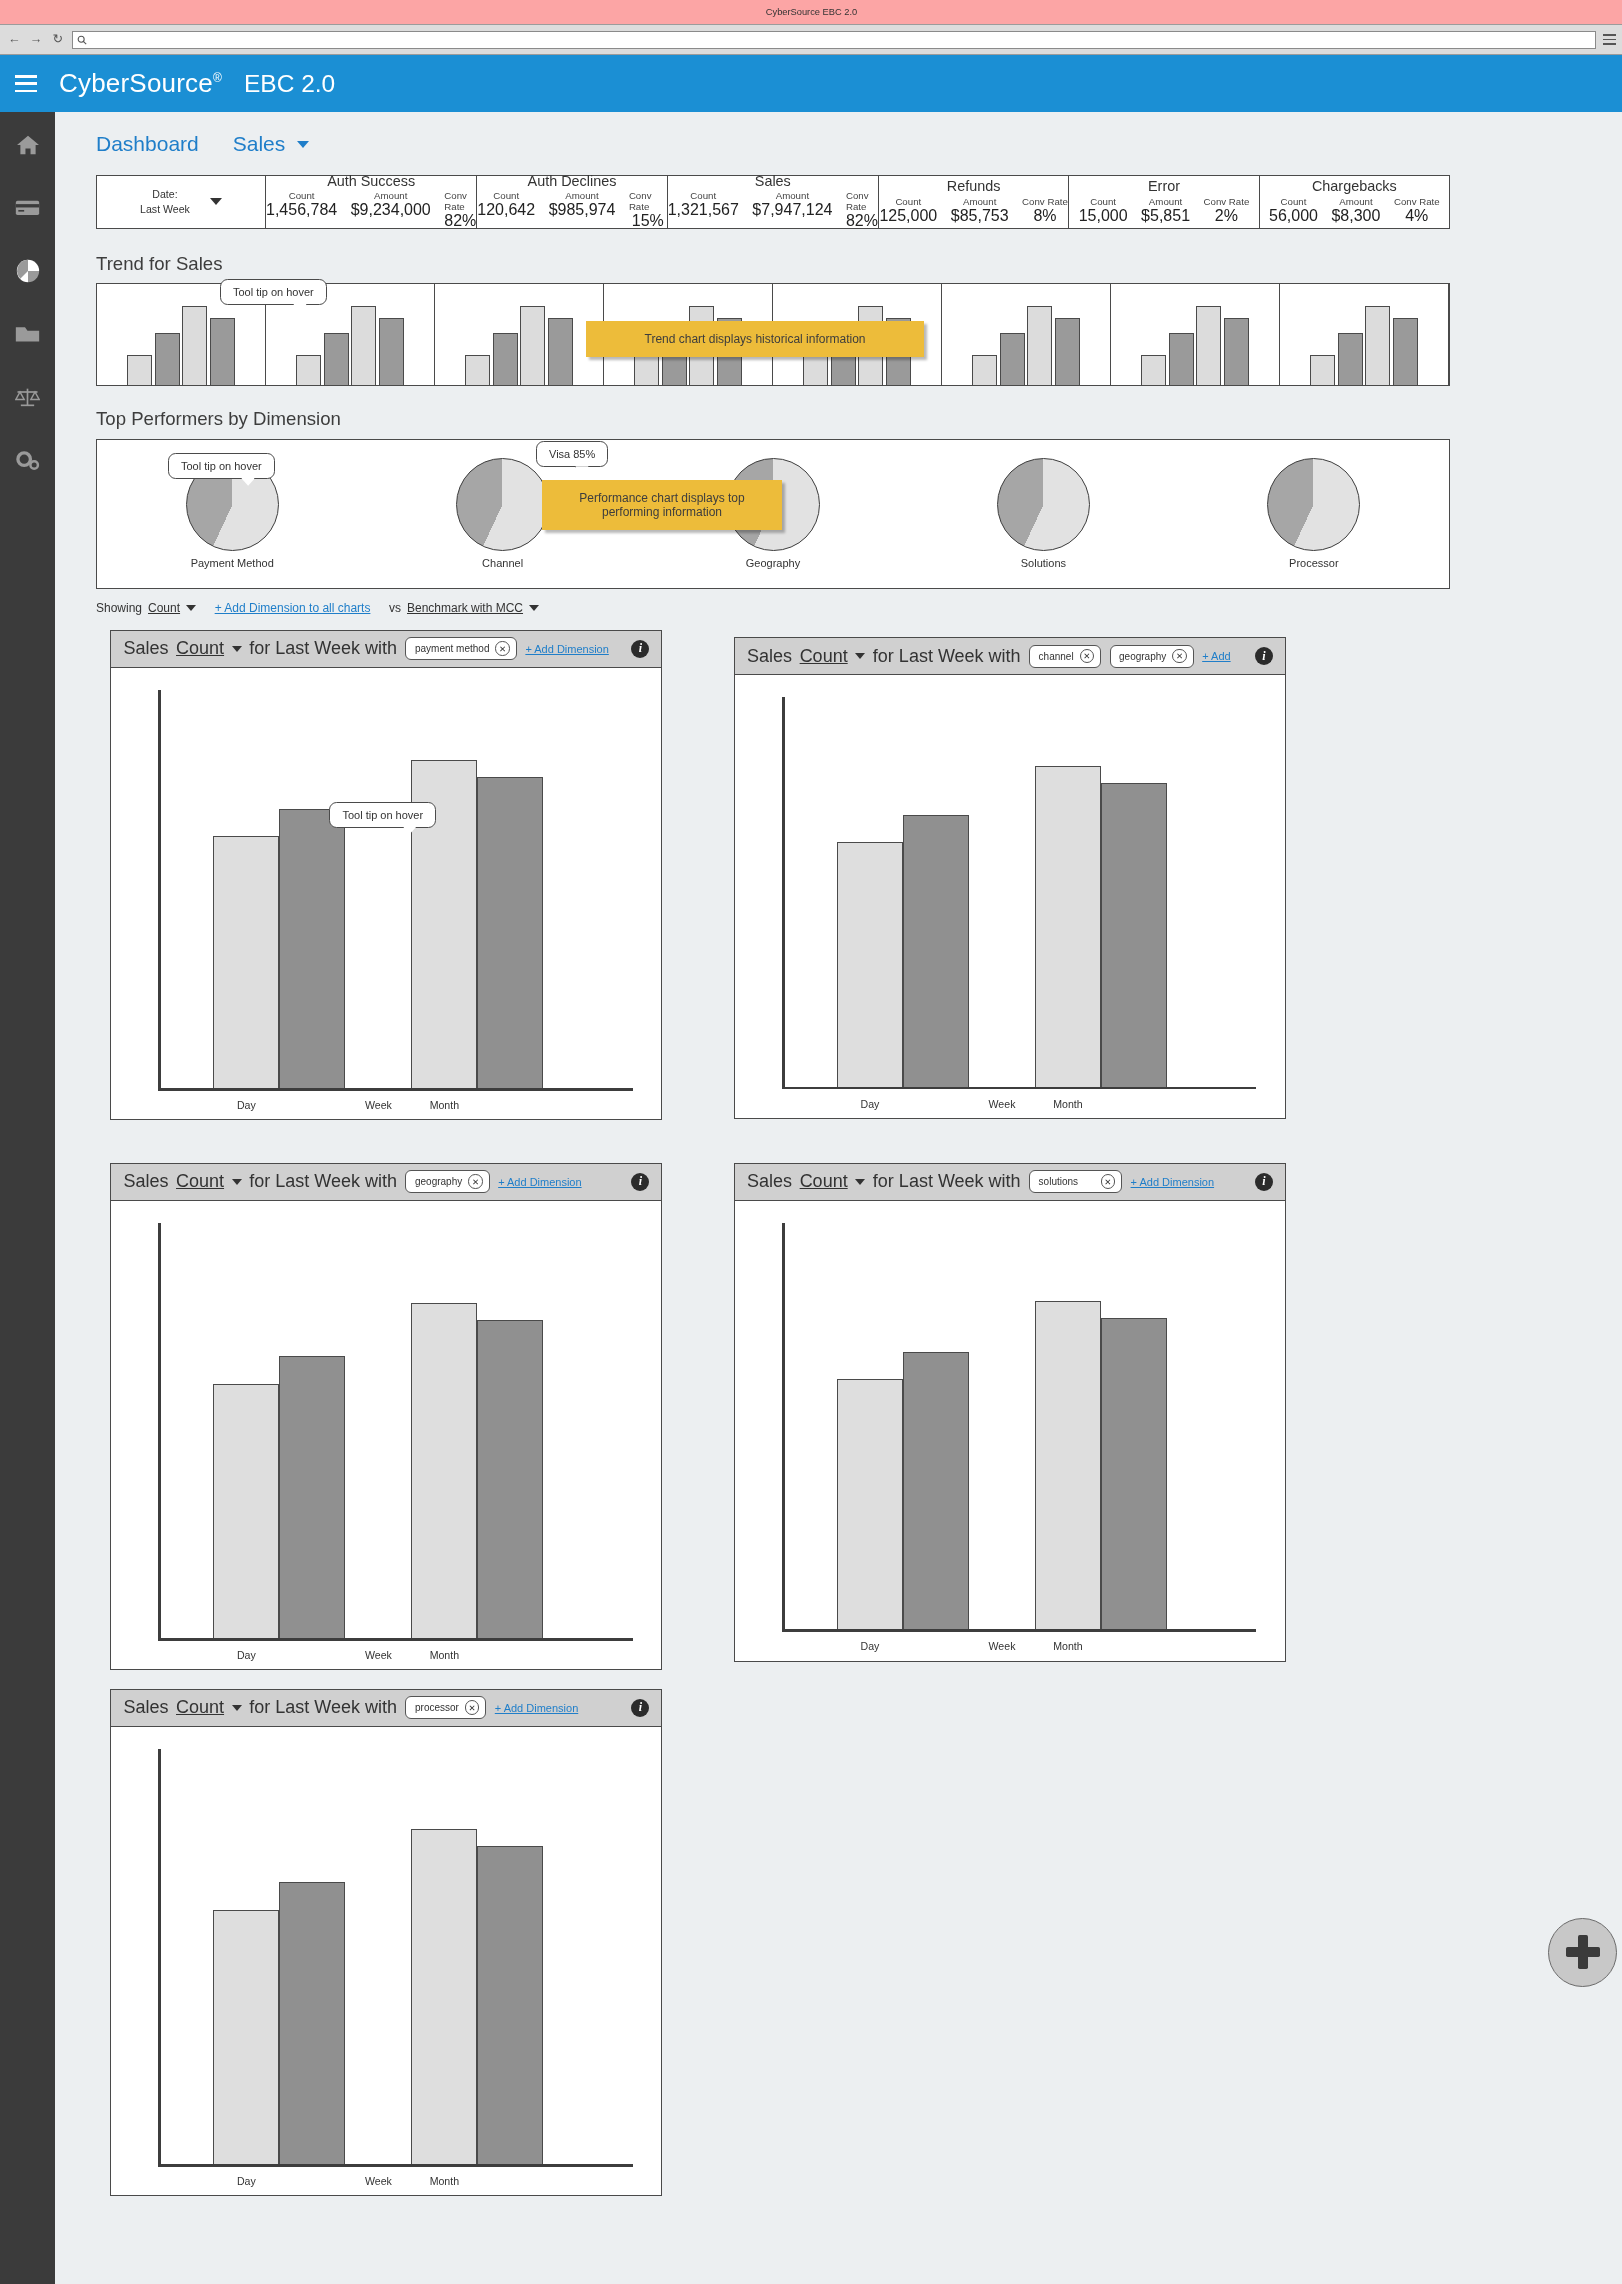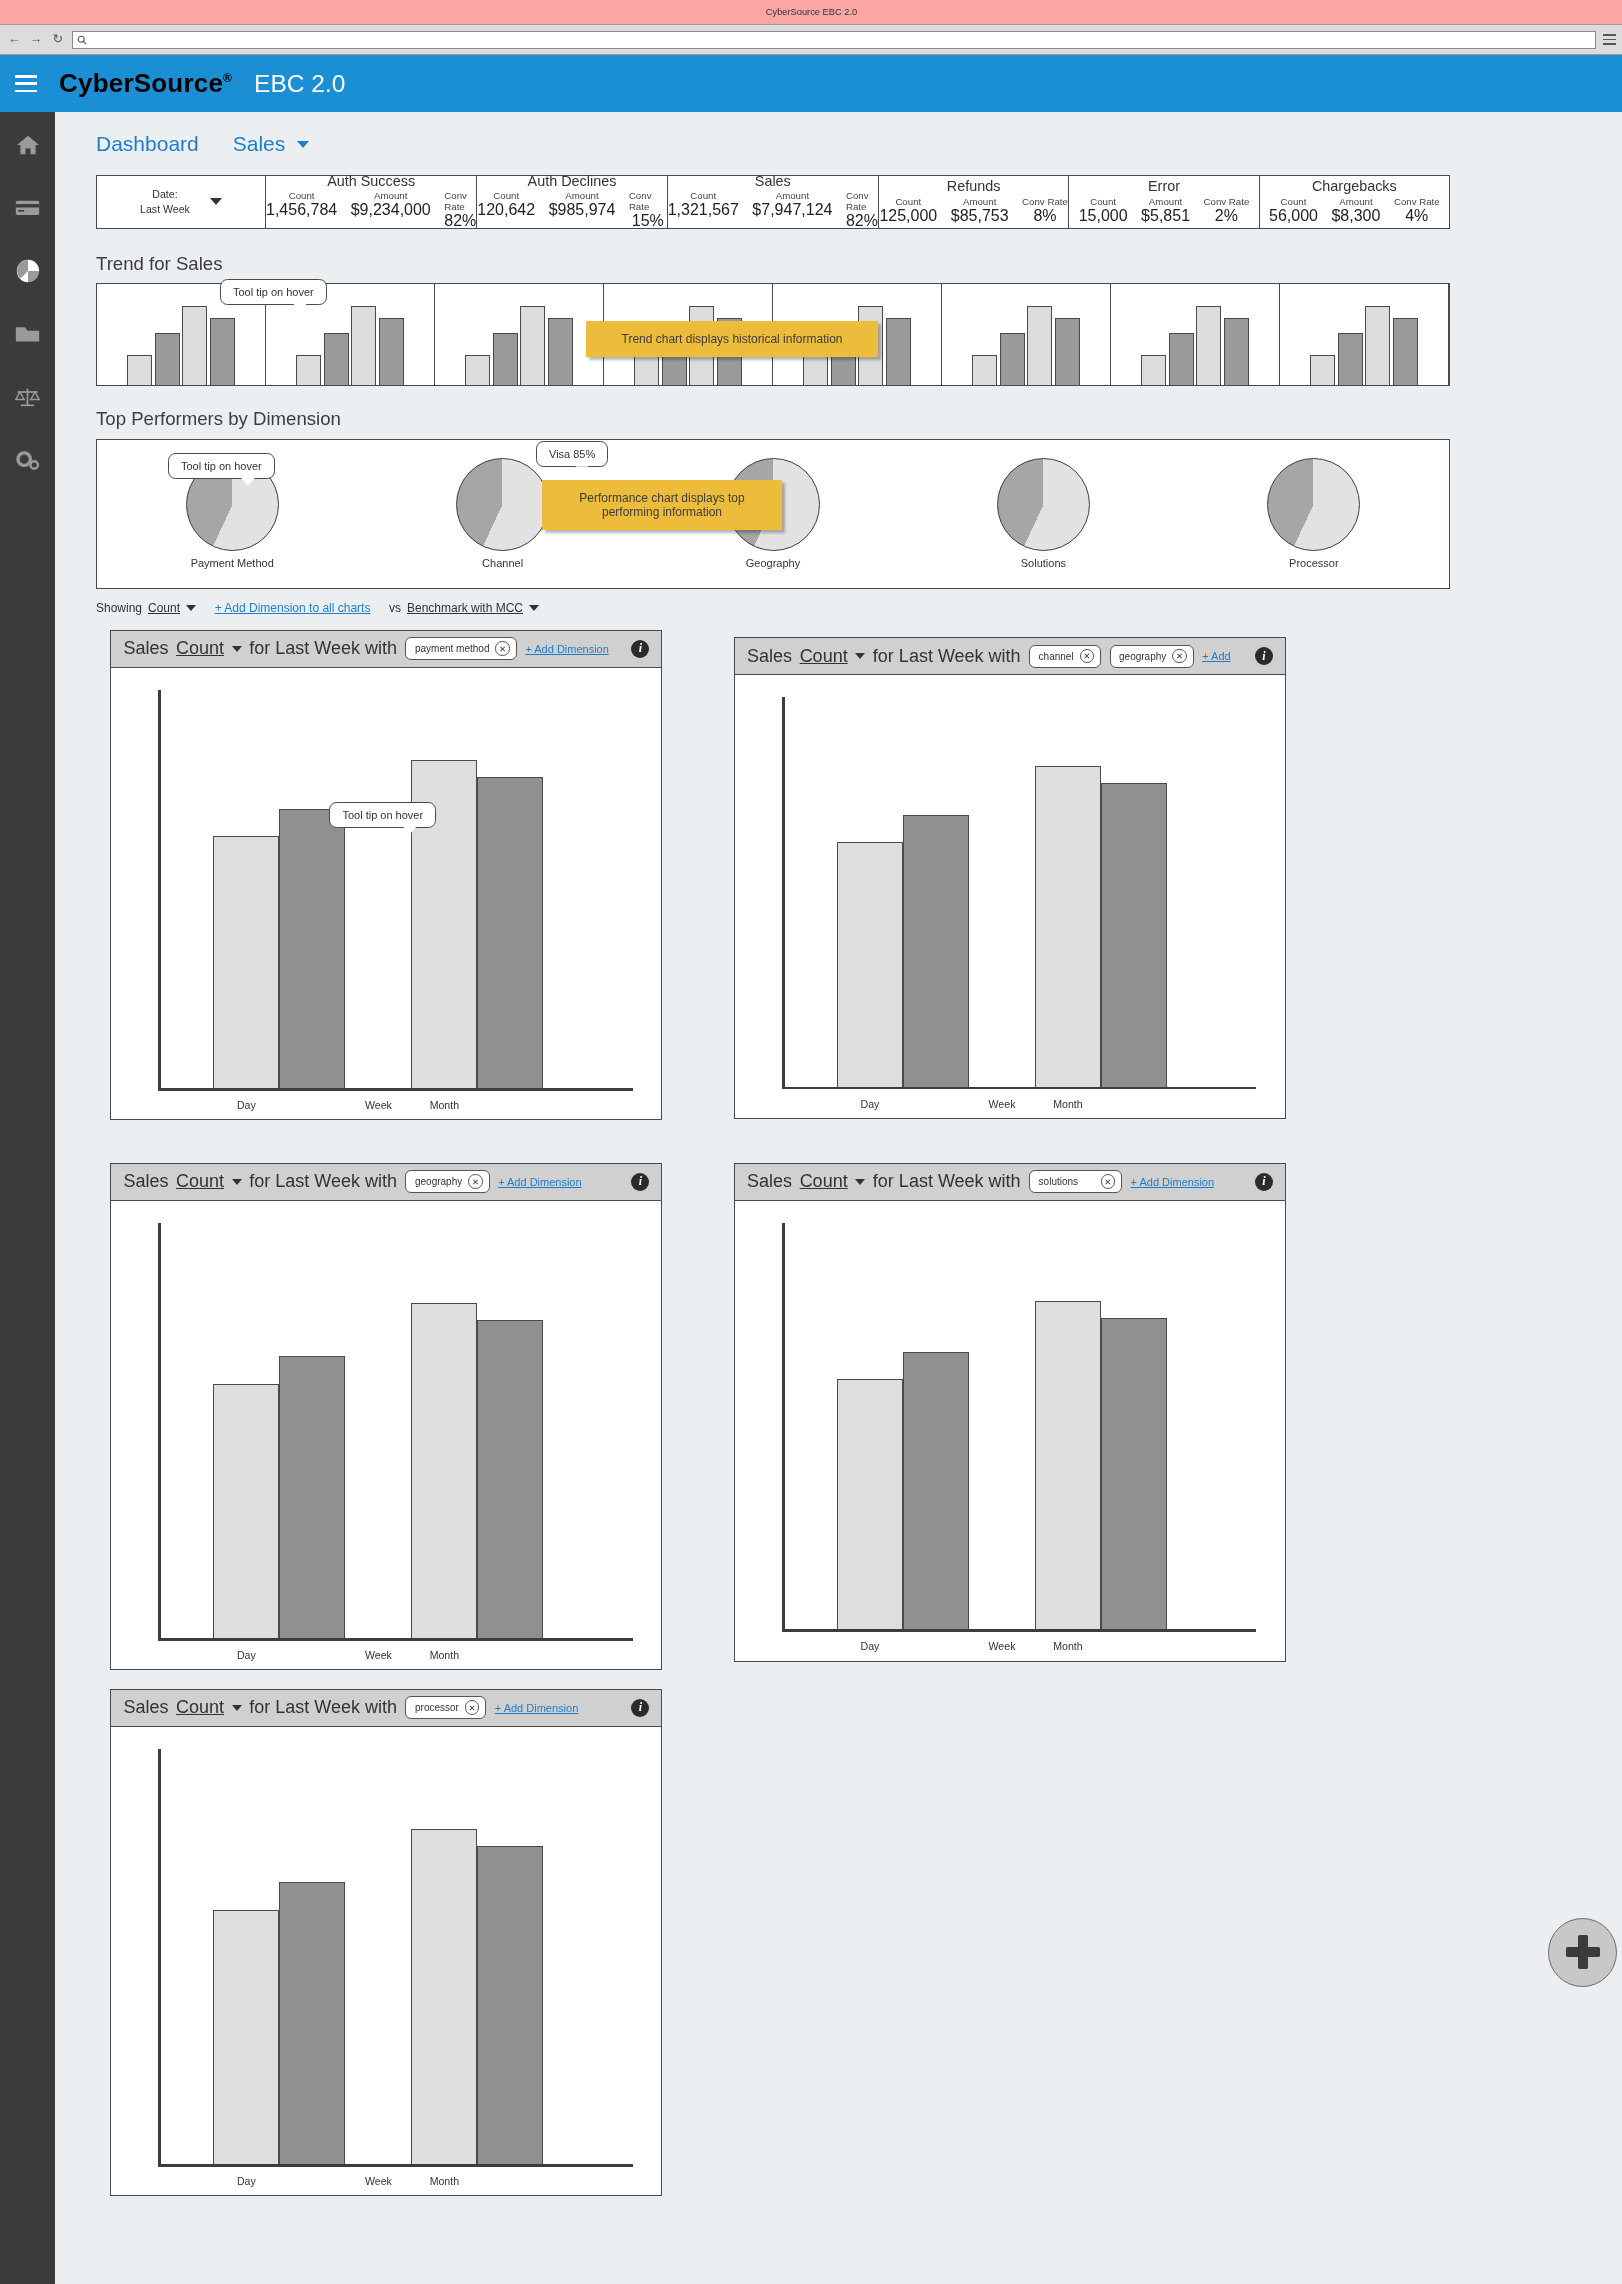--- a/index.html
+++ b/index.html
@@ -38,21 +38,21 @@
 
   
   .app-header {
     height: 57px; background: #1b8fd4;
     display: flex; align-items: center; padding-left: 15px; gap: 22px;
   }
   .hamburger { width: 22px; height: 17px; display: flex; flex-direction: column;
     justify-content: space-between; }
   .hamburger i { display: block; height: 2.5px; background: #fff; }
   .brand {
-    color: #000000; font-size: 26px; font-weight: 700; letter-spacing: 0.2px;
+    color: #ffffff; font-size: 26px; font-weight: 400; letter-spacing: 0.2px;
   }
   .brand sup { font-size: 12px; vertical-align: super; }
   .app-name { color: #fff; font-size: 24.5px; font-weight: 400; }
 
   
   .body-wrap { display: flex; height: calc(2284px - 25px - 30px - 57px); }
   .sidebar {
     width: 55px; background: #3b3b3b; flex: 0 0 55px;
     padding-top: 18.6px; display: flex; flex-direction: column;
     align-items: center; gap: 34px;
@@ -435,21 +435,21 @@
         <span class="tbar dark" style="height:66%"></span>
       </div>
       <div class="trend-cell">
         <span class="tbar light" style="height:30%"></span>
         <span class="tbar dark" style="height:52%"></span>
         <span class="tbar light" style="height:78%"></span>
         <span class="tbar dark" style="height:66%"></span>
       </div>
 
       <div class="tooltip" style="left:123px; top:-5px;">Tool tip on hover</div>
-      <div class="sticky" style="left:489px; top:37px; width:292px;">Trend chart displays historical information</div>
+      <div class="sticky" style="left:489px; top:37px; width:338px;">Trend chart displays historical information</div>
     </div>
 
     <div class="section-title">Top Performers by Dimension</div>
     <div class="panel pies-panel">
       <div class="pie-item">
         <span class="pie"></span>
         <span class="pie-lbl">Payment Method</span>
       </div>
       <div class="pie-item">
         <span class="pie"></span>

